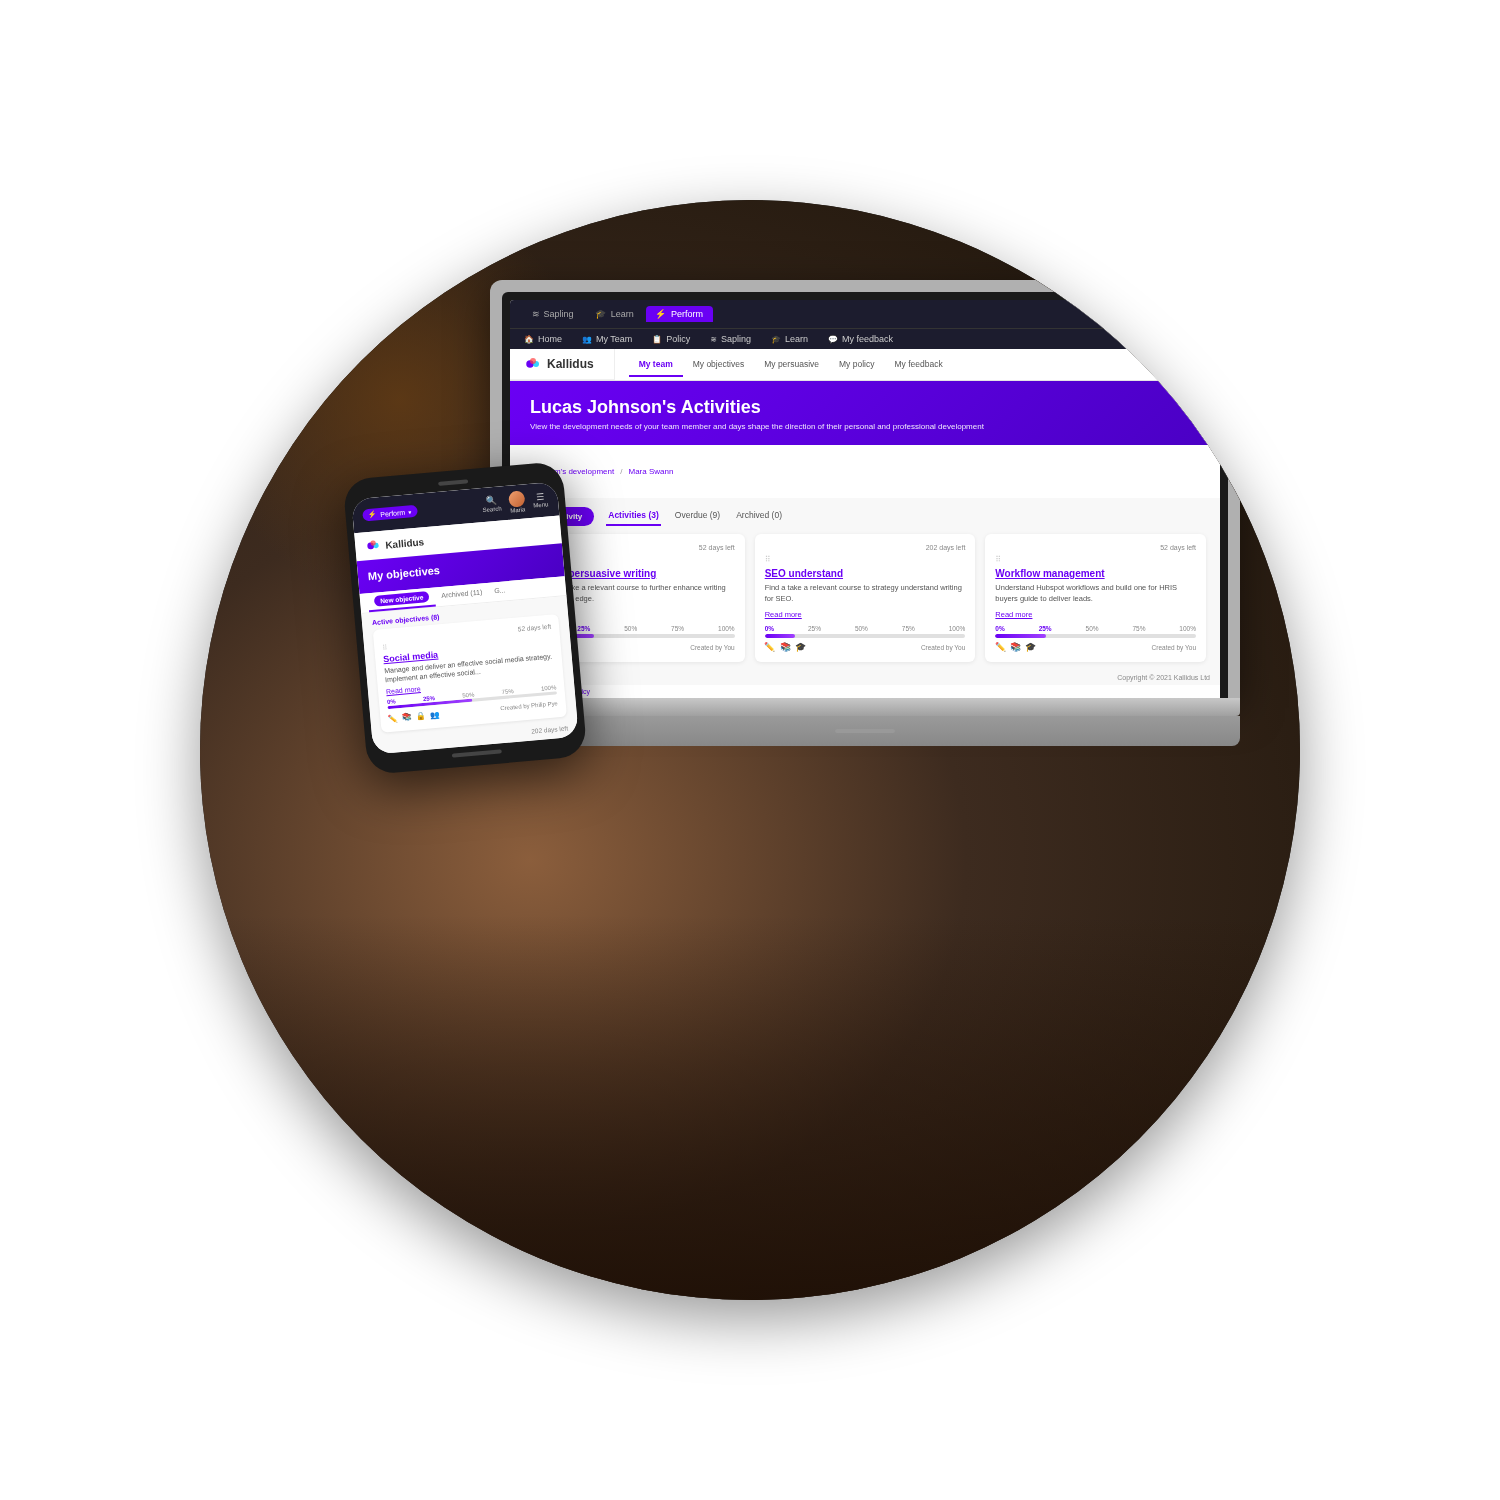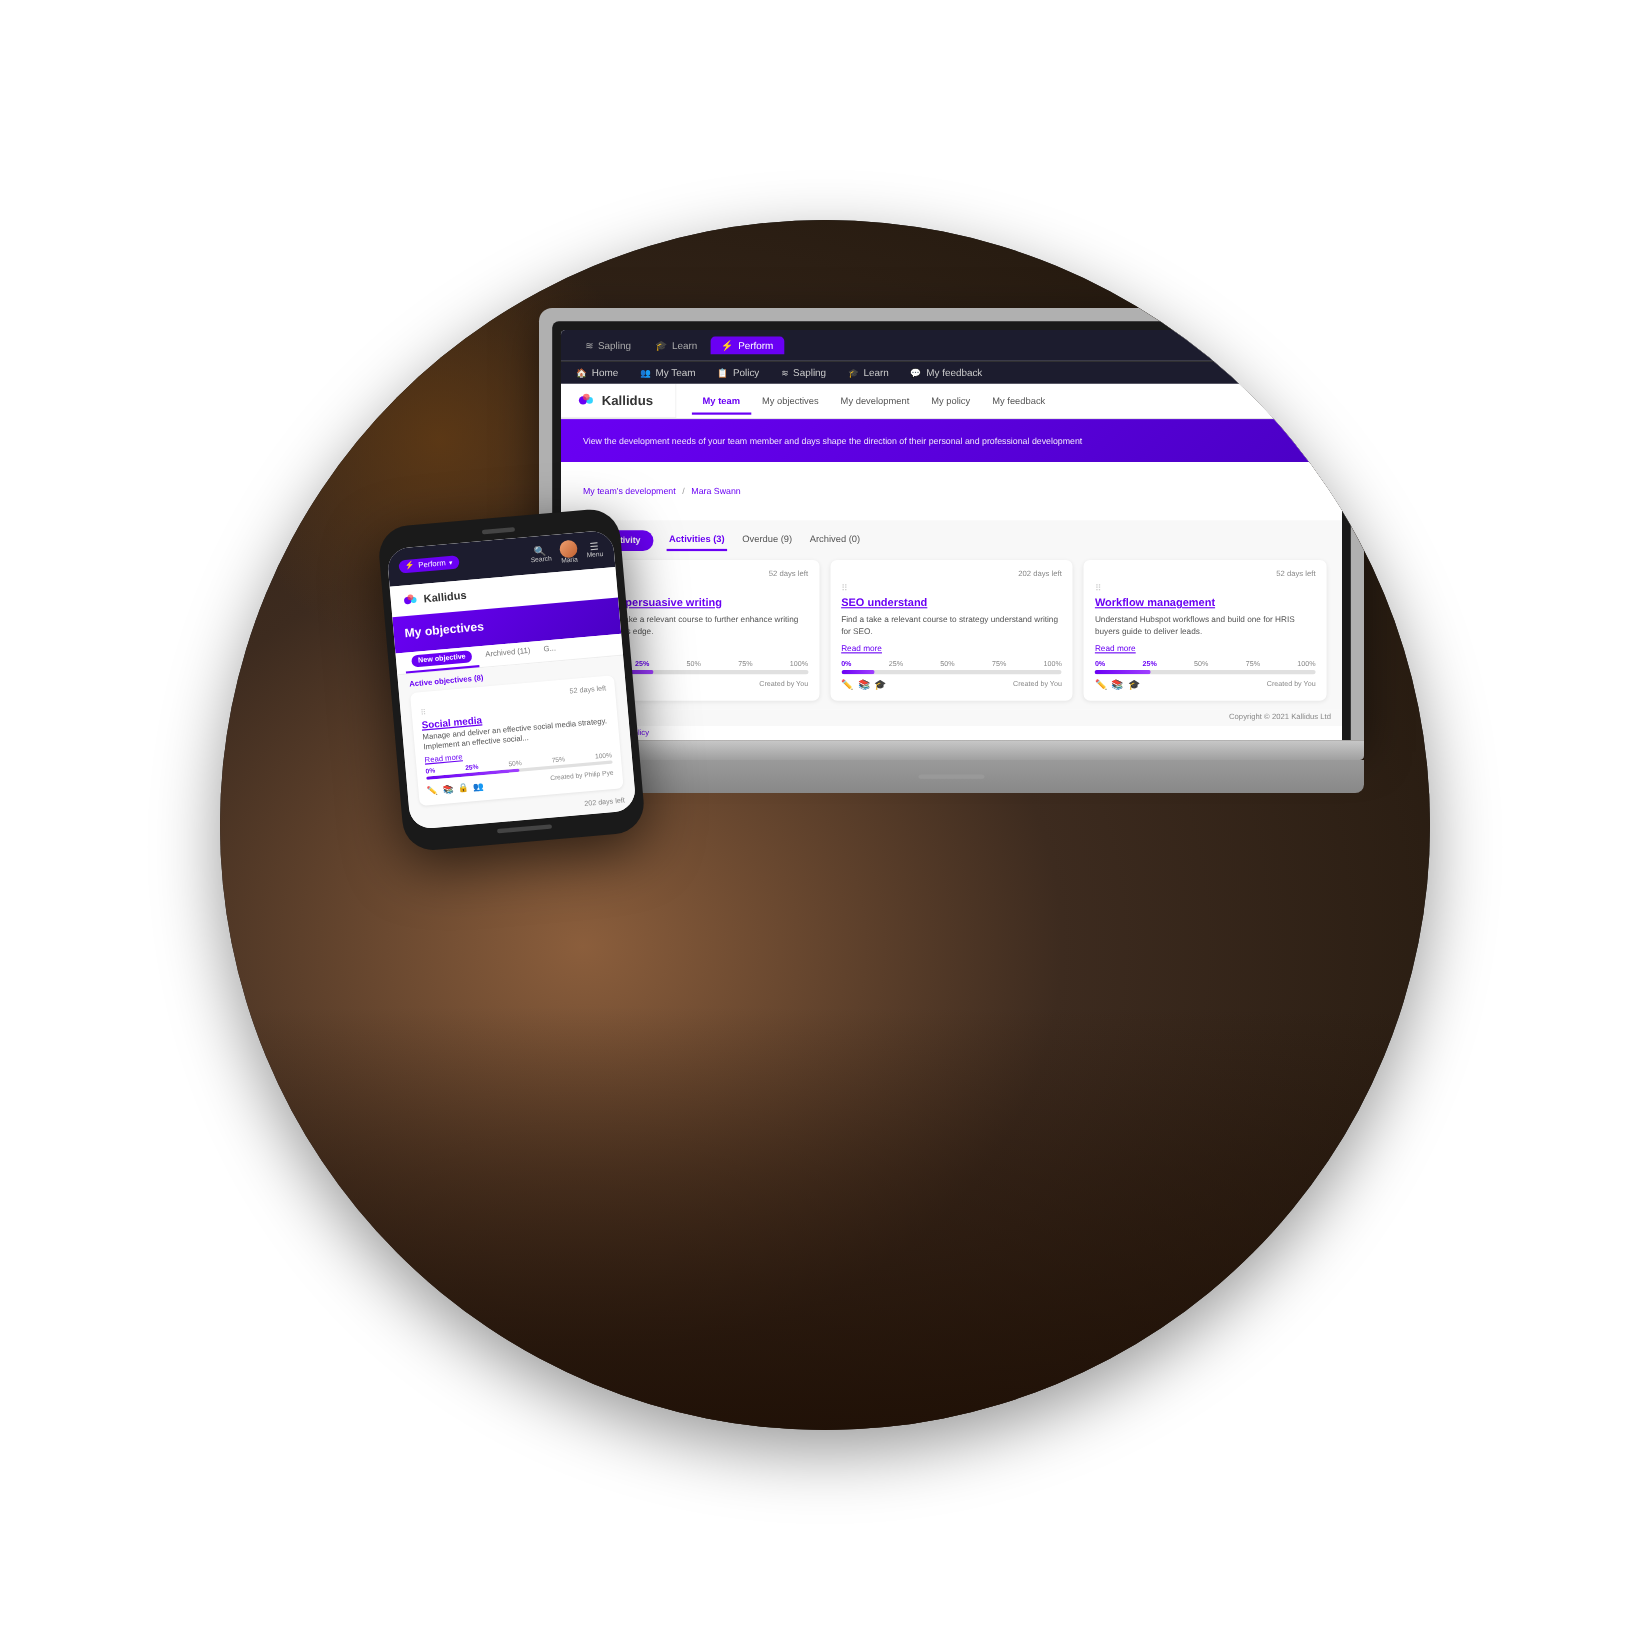--- a/index.html
+++ b/index.html
@@ -675,27 +675,28 @@
                     <circle cx="8" cy="12" r="5" fill="#6a00f4"></circle>
                     <circle cx="16" cy="12" r="4" fill="#00c8ff" opacity="0.8"></circle>
                     <circle cx="12" cy="8" r="4" fill="#ff4040" opacity="0.7"></circle>
                   </svg>
                   <span>Kallidus</span>
                 </div>
               </div>
               <div class="app-subnav" style="flex:1; border-bottom:none;">
                 <div class="subnav-item active">My team</div>
                 <div class="subnav-item">My objectives</div>
-                <div class="subnav-item">My development</div>
+                <div class="subnav-item">My persuasive</div>
                 <div class="subnav-item">My policy</div>
                 <div class="subnav-item">My feedback</div>
               </div>
             </div>
 
             <div class="hero-banner">
+              <div class="hero-title">Lucas Johnson's Activities</div>
               <div class="hero-subtitle">View the development needs of your team member and days shape the direction of their personal and professional development</div>
             </div>
 
             <div class="breadcrumb">
               <span style="cursor:pointer;">My team's development</span>
               <span class="breadcrumb-sep">/</span>
               <span>Mara Swann</span>
             </div>
 
             <div class="activity-section">

